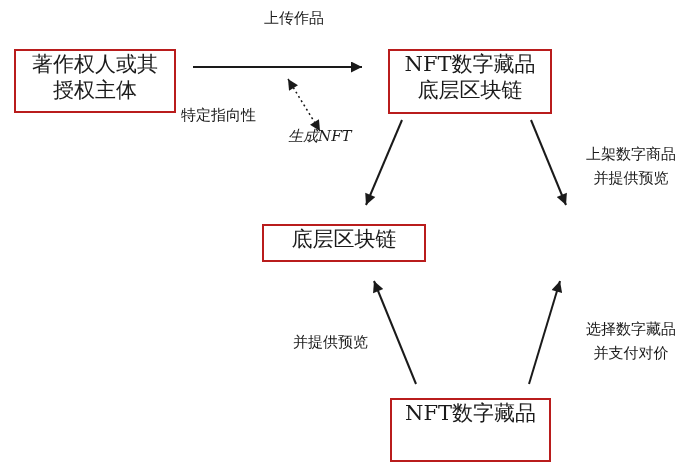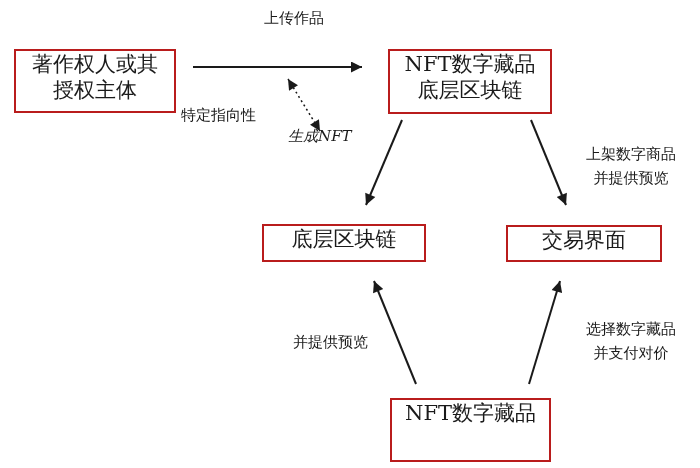--- a/index.html
+++ b/index.html
@@ -92,23 +92,20 @@
 
   <div class="node node-b">
     <div>NFT数字藏品</div>
     <div>底层区块链</div>
   </div>
 
   <div class="node node-c">
     <div>底层区块链</div>
   </div>
 
-  <div class="node node-d">
-    <div>交易界面</div>
-  </div>
 
   <div class="node node-e">
     <div>NFT数字藏品</div>
   </div>
 
   <div class="label lbl-upload">
     <div>上传作品</div>
   </div>
 
   <div class="label lbl-spec">特定指向性</div>

